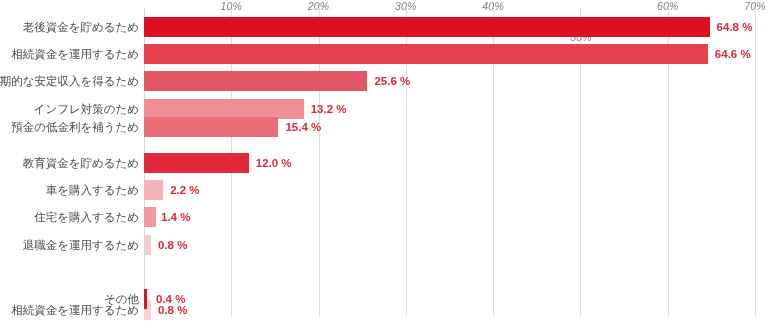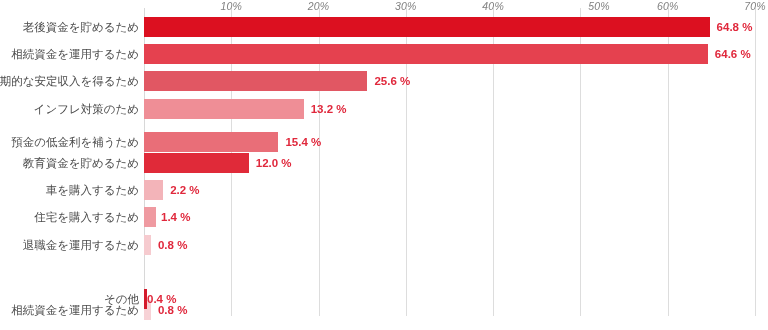--- a/index.html
+++ b/index.html
@@ -91,21 +91,21 @@
         <div class="gridline" style="left: 349.143px; background: rgb(221, 221, 221);"></div>
         <div class="gridline" style="left: 436.429px; background: rgb(221, 221, 221);"></div>
         <div class="gridline" style="left: 523.714px; background: rgb(221, 221, 221);"></div>
         <div class="gridline" style="left: 611px; background: rgb(221, 221, 221);"></div>
       </div>
     <div id="xticks">
         <div class="tick-label" style="left: 87.2857px; color: rgb(128, 128, 128);">10%</div>
         <div class="tick-label" style="left: 174.571px; color: rgb(128, 128, 128);">20%</div>
         <div class="tick-label" style="left: 261.857px; color: rgb(128, 128, 128);">30%</div>
         <div class="tick-label" style="left: 349.143px; color: rgb(128, 128, 128);">40%</div>
-        <div class="tick-label" style="left: 455px; color: rgb(128, 128, 128);">50%</div>
+        <div class="tick-label" style="left: 437px; color: rgb(128, 128, 128); margin-top: 31px;">50%</div>
         <div class="tick-label" style="left: 523.714px; color: rgb(128, 128, 128);">60%</div>
         <div class="tick-label" style="left: 611px; color: rgb(128, 128, 128);">70%</div>
       </div>
     <div id="rows">
         <div class="row" style="top: 1px; width: 565.611px;">
           <div class="cat-label" style="color: rgb(74, 74, 74);">老後資金を貯めるため</div>
           <div class="bar" style="width: 565.611px; background: rgb(220, 16, 32);"></div>
           <div class="val-label" style="left: 572.611px; color: rgb(224, 40, 60);">64.8 %</div>
         </div>
         <div class="row" style="top: 28.2px; width: 563.866px;">
@@ -116,21 +116,21 @@
         <div class="row" style="top: 55.4px; width: 223.451px;">
           <div class="cat-label" style="color: rgb(74, 74, 74);">定期的な安定収入を得るため</div>
           <div class="bar" style="width: 223.451px; background: rgb(225, 87, 99);"></div>
           <div class="val-label" style="left: 230.451px; color: rgb(224, 40, 60);">25.6 %</div>
         </div>
         <div class="row" style="top: 82.6px; width: 149px;">
           <div class="cat-label" style="color: rgb(74, 74, 74);">インフレ対策のため</div>
           <div class="bar" style="width: 159.733px; background: rgb(239, 142, 150);"></div>
           <div class="val-label" style="left: 166.733px; color: rgb(224, 40, 60);">13.2 %</div>
         </div>
-        <div class="row" style="top: 116px; width: 157px;">
+        <div class="row" style="top: 101px; width: 157px;">
           <div class="cat-label" style="color: rgb(74, 74, 74);">預金の低金利を補うため</div>
           <div class="bar" style="width: 134.42px; background: rgb(233, 110, 120);"></div>
           <div class="val-label" style="left: 141.42px; color: rgb(224, 40, 60);">15.4 %</div>
         </div>
         <div class="row" style="top: 137px; width: 104.743px;">
           <div class="cat-label" style="color: rgb(74, 74, 74);">教育資金を貯めるため</div>
           <div class="bar" style="width: 104.743px; background: rgb(224, 42, 57);"></div>
           <div class="val-label" style="left: 111.743px; color: rgb(224, 40, 60);">12.0 %</div>
         </div>
         <div class="row" style="top: 164.2px; width: 21px;">
@@ -149,17 +149,17 @@
           <div class="val-label" style="left: 13.9829px; color: rgb(224, 40, 60);">0.8 %</div>
         </div>
         <div class="row" style="top: 245.8px; width: 6.98286px; margin-top: 38px;">
           <div class="cat-label" style="color: rgb(74, 74, 74);">相続資金を運用するため</div>
           <div class="bar" style="width: 6.98286px; background: rgb(247, 210, 214);"></div>
           <div class="val-label" style="left: 13.9829px; color: rgb(224, 40, 60);">0.8 %</div>
         </div>
         <div class="row" style="top: 273px; width: 3.49143px;">
           <div class="cat-label" style="color: rgb(74, 74, 74);">その他</div>
           <div class="bar" style="width: 3.49143px; background: rgb(212, 27, 44);"></div>
-          <div class="val-label" style="left: 3px; color: rgb(224, 40, 60);">0.4 %</div>
+          <div class="val-label" style="left: 12px; color: rgb(224, 40, 60);">0.4 %</div>
         </div>
       </div>
   </div>
 </div>
 
 </body></html>

